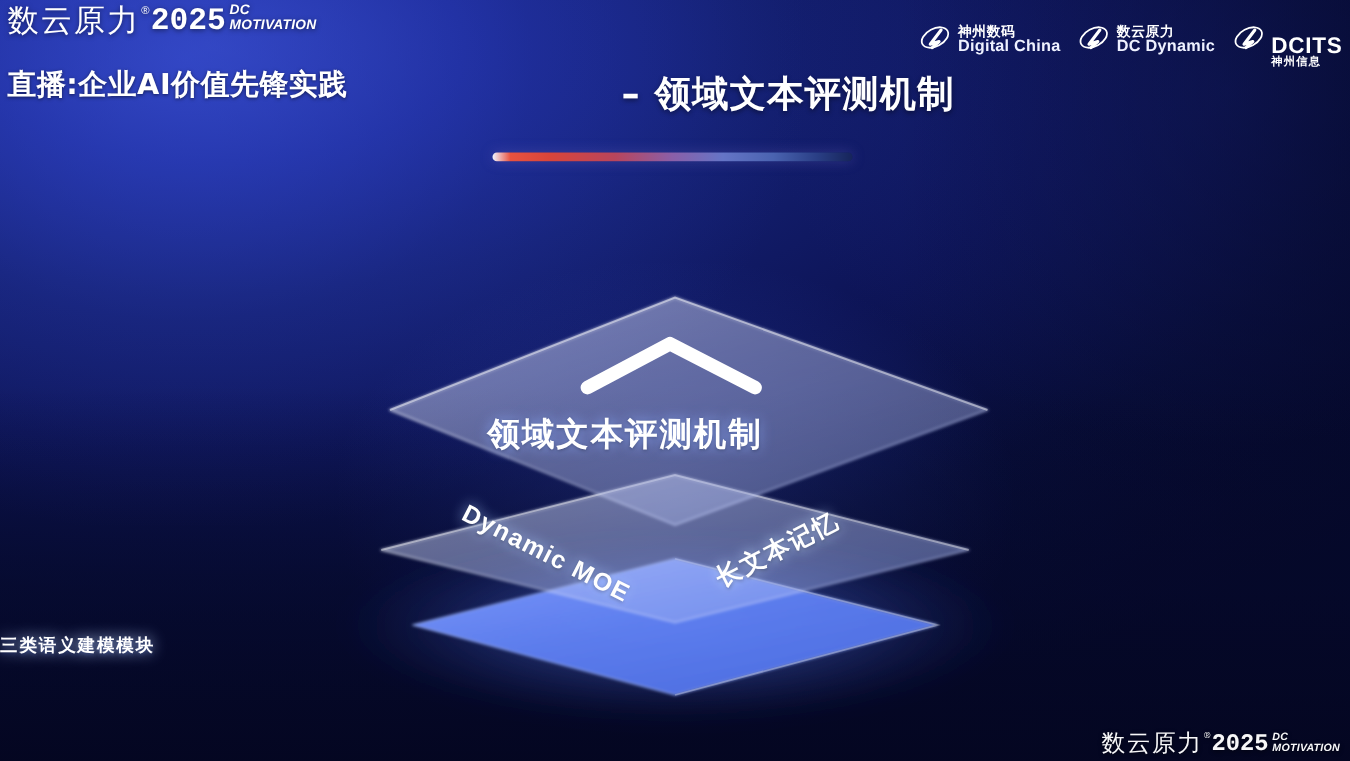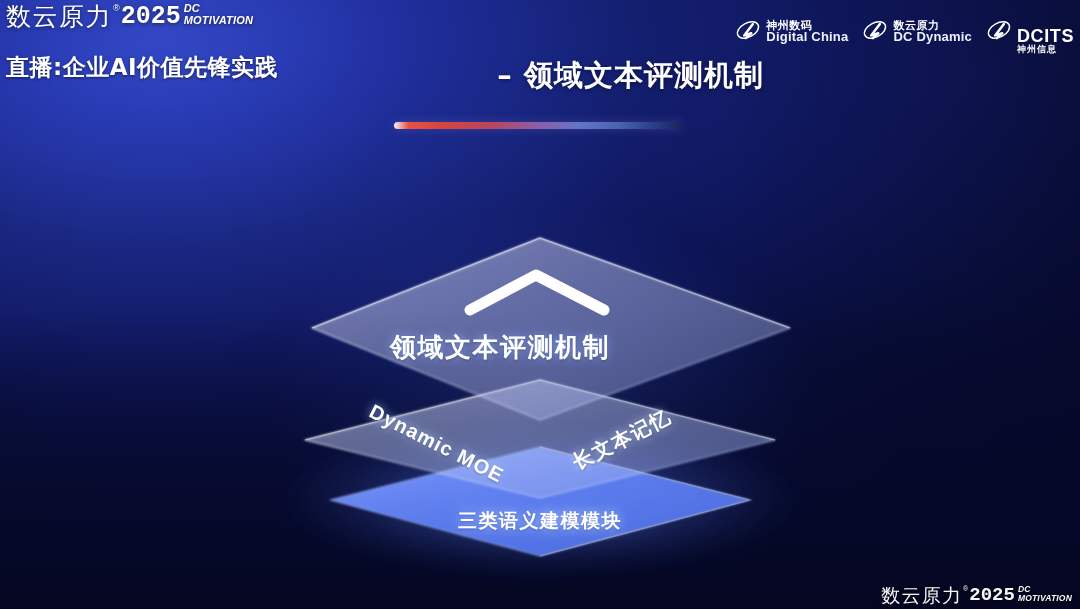--- a/index.html
+++ b/index.html
@@ -137,22 +137,22 @@
     font-family:"DejaVu Sans","Liberation Sans",sans-serif;
     font-weight:bold;
     white-space:nowrap;
     text-shadow:0 0 10px rgba(140,170,255,.85), 0 1px 3px rgba(0,0,0,.4);
   }
   #lbl-top {
     left:0; top:330px; width:1000px; text-align:center;
     font-size:26px; letter-spacing:1.5px;
   }
   #lbl-bottom {
-    left:0; top:508px; width:1080px; text-align:center;
-    font-size:19px; letter-spacing:1.5px;
+    left:0; top:508px; width:1080px; 
+    font-size:14px; letter-spacing:1.5px;
     text-shadow:0 0 12px rgba(190,215,255,.95), 0 1px 3px rgba(20,40,120,.5);
   }
   #lbl-moe {
     left:376px; top:400px;
     font-size:20px; letter-spacing:1.2px;
     transform:rotate(27deg); transform-origin:left top;
     font-family:"Liberation Sans",sans-serif;
     text-shadow:0 0 10px rgba(170,200,255,.9), 0 1px 3px rgba(0,0,0,.35);
   }
   #lbl-mem {

